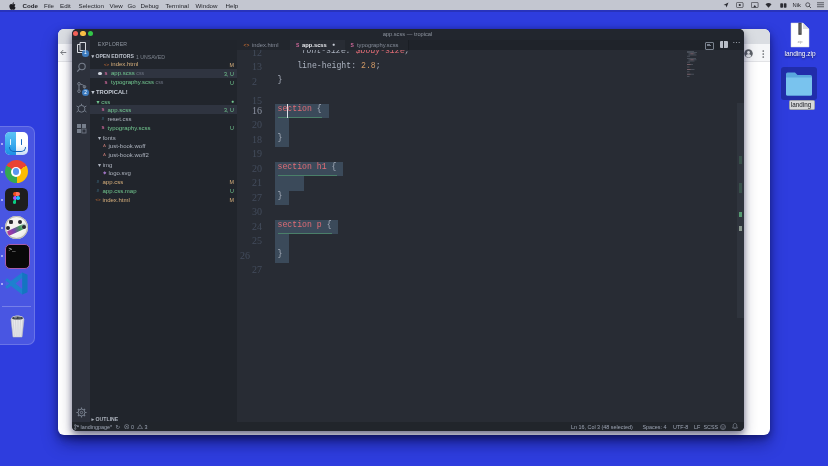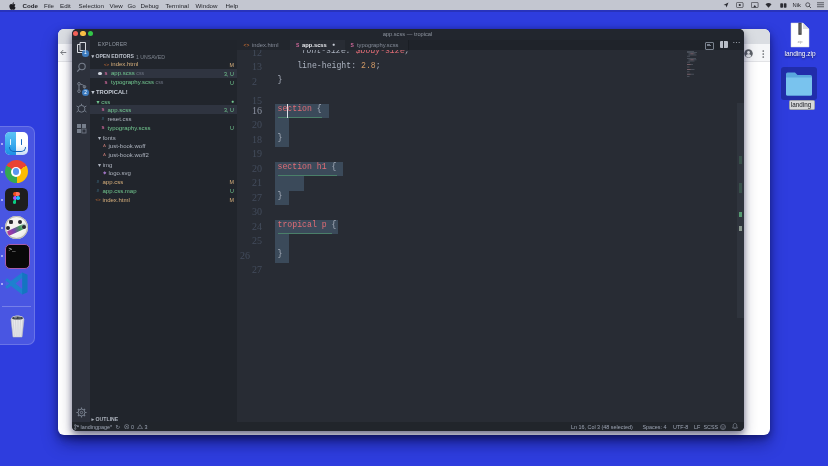--- a/index.html
+++ b/index.html
@@ -382,21 +382,21 @@
       <div class="lnum" style="left:15px;top:185.15px;">25</div>
       <div class="lnum" style="left:3px;top:199.65px;">26</div>
       <div class="lnum" style="left:15px;top:214.15px;">27</div>
       <div class="cl" style="left:45px;top:-3.95px;font-style:italic;">    font-size: <span class="red">$body-size</span>;</div>
       <div class="cl" style="left:40.5px;top:10.55px;">    line-height: <span class="org">2.8</span>;</div>
       <div class="cl" style="left:40.5px;top:25.05px;">}</div>
       <div class="cl" style="left:40.5px;top:54.05px;"><span class="red">section</span> {</div>
       <div class="cl" style="left:40.5px;top:83.05px;">}</div>
       <div class="cl" style="left:40.5px;top:112.05px;"><span class="red">section h1</span> {</div>
       <div class="cl" style="left:40.5px;top:141.05px;">}</div>
-      <div class="cl" style="left:40.5px;top:170.05px;"><span class="red">tropical p</span> {</div>
+      <div class="cl" style="left:40.5px;top:170.05px;"><span class="red">section p</span> {</div>
       <div class="cl" style="left:40.5px;top:199.05px;">}</div>
       <svg class="abs" style="left:449.5px;top:0.5px;" width="16" height="30" viewBox="0 0 16 30">
         <g fill="#7f8795" opacity="0.45">
           <rect x="0" y="0" width="7" height="0.8"></rect>
           <rect x="0" y="1.2" width="10" height="0.8"></rect>
           <rect x="1.5" y="2.4" width="7" height="0.8"></rect>
           <rect x="1.5" y="3.6" width="8" height="0.8"></rect>
           <rect x="0" y="4.8" width="3" height="0.8"></rect>
           <rect x="0" y="7.2" width="9" height="0.8"></rect>
           <rect x="1.5" y="8.4" width="8" height="0.8"></rect>

